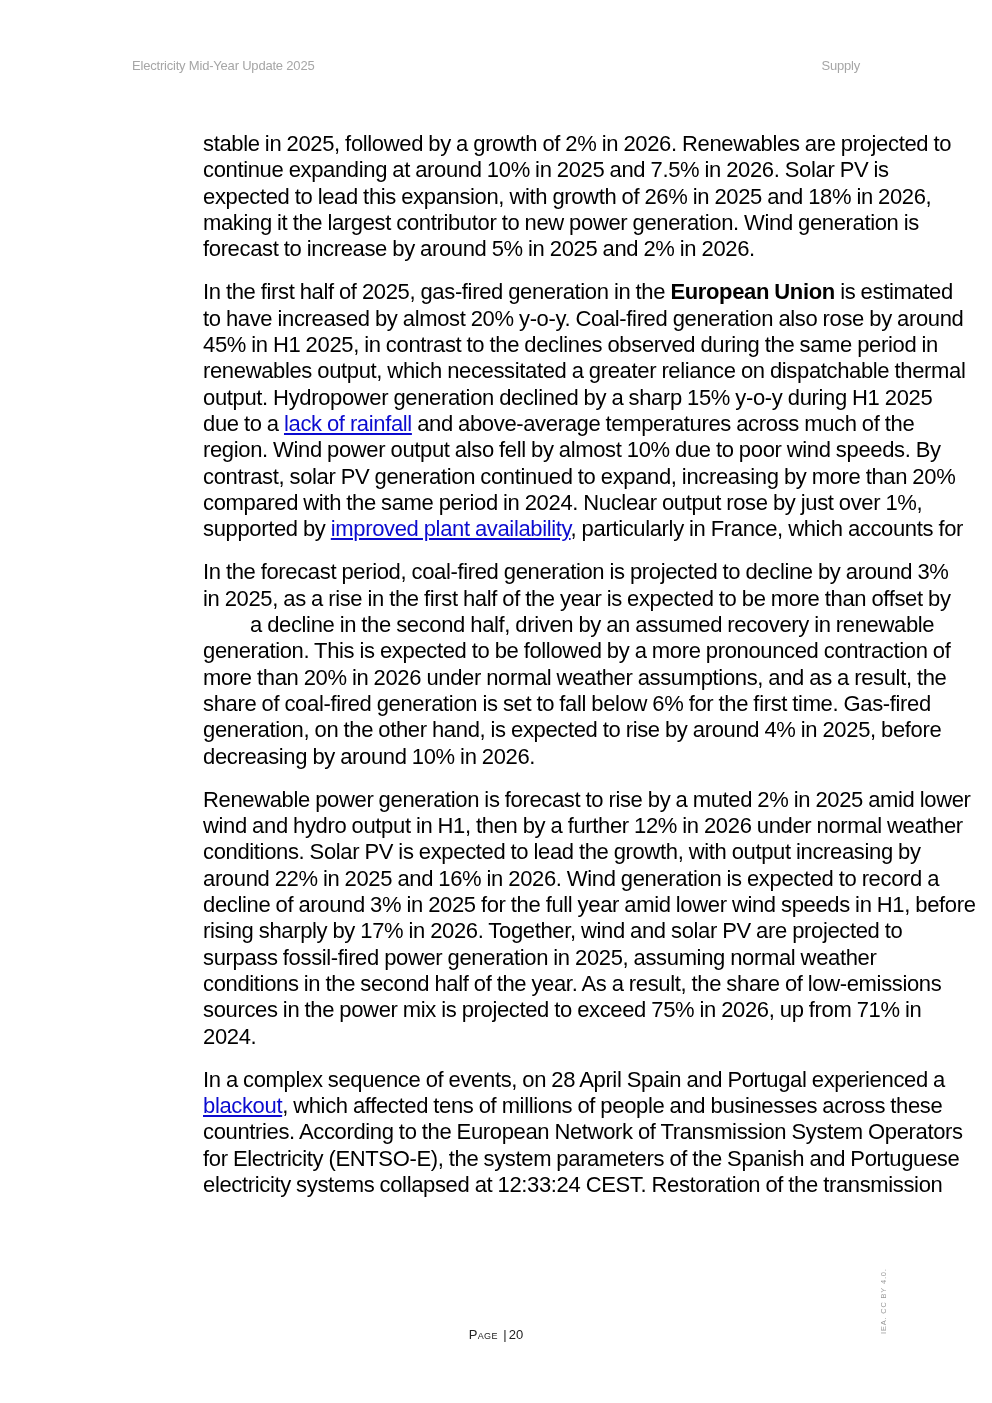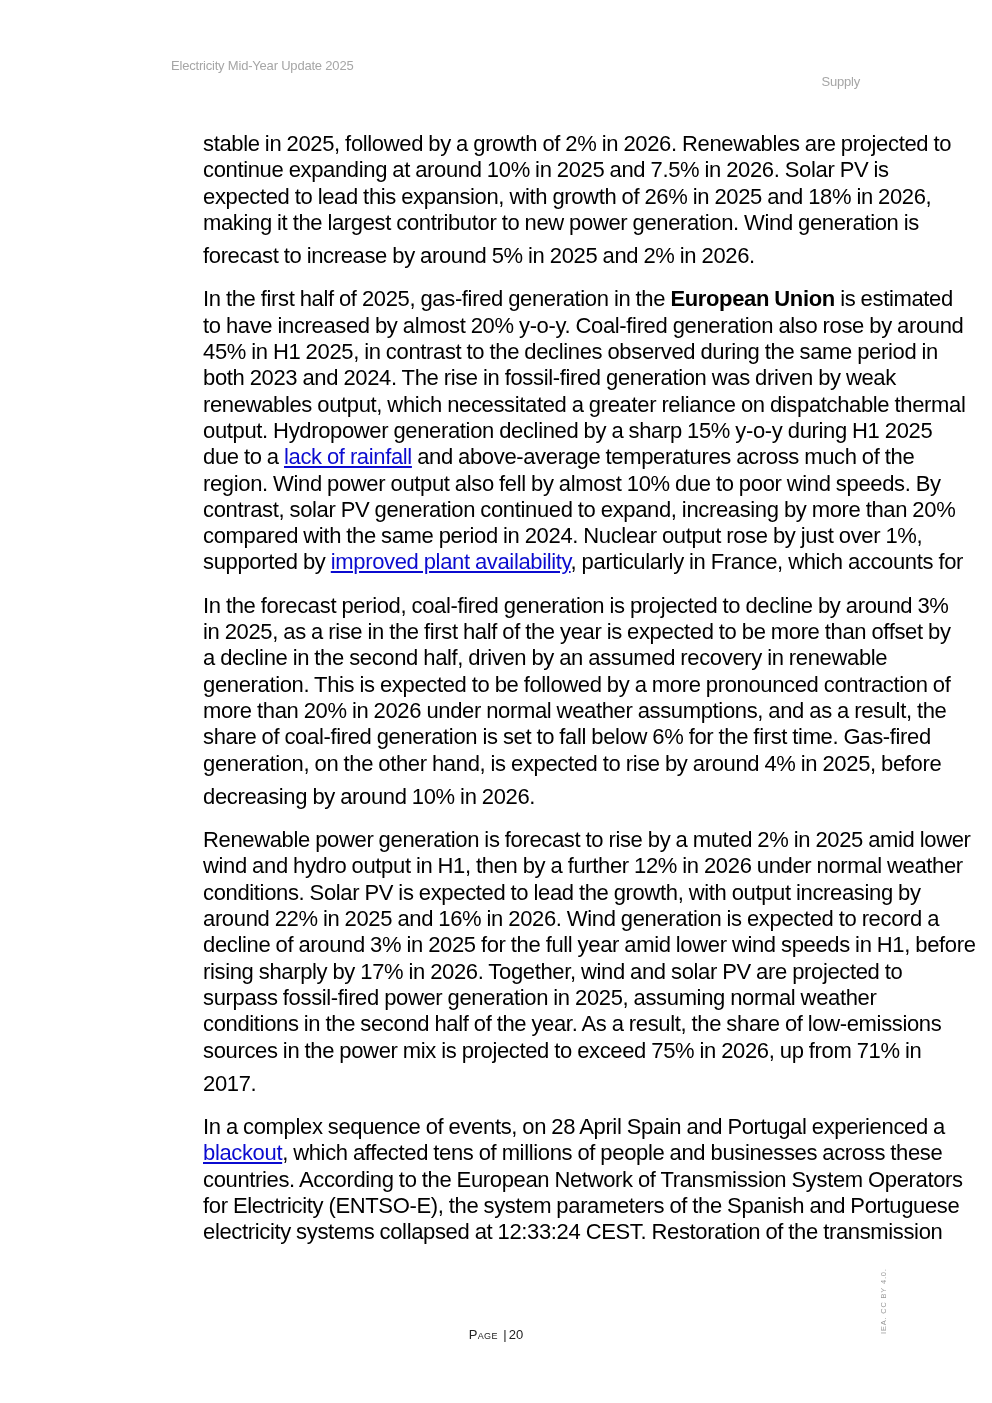--- a/index.html
+++ b/index.html
@@ -18,22 +18,22 @@
     .running-header {
       position: absolute;
       top: 58px;
       left: 132px;
       width: 728px;
       height: 18px;
       font-size: 13px;
       color: #a6a6a6;
       letter-spacing: -0.2px;
     }
-    .running-header .left { position: absolute; left: 0; top: 0; margin-left: 39px; }
-    .running-header .right { position: absolute; right: 0; top: 16px; }
+    .running-header .left { position: absolute; left: 0; top: 0; }
+    .running-header .right { position: absolute; right: 0; top: 0; }
 
     .body-text {
       position: absolute;
       top: 131px;
       left: 203px;
       width: 657px;
     }
     .para {
       margin: 0 0 17px 0;
     }
@@ -44,21 +44,20 @@
       font-size: 22px;
       text-align: justify;
       text-align-last: justify;
       white-space: nowrap;
       overflow: visible;
       letter-spacing: -0.35px;
       word-spacing: -0.5px;
     }
     .line.last {
       text-align-last: left;
-      margin-top: 7px;
     }
     .bold { font-weight: bold; }
     a.link {
       color: #0b0bd0;
       text-decoration: underline;
       text-decoration-thickness: 1.5px;
       text-underline-offset: 2px;
     }
 
     .footer {
@@ -105,52 +104,51 @@
     <span class="line" style="display: block;">continue expanding at around 10% in 2025 and 7.5% in 2026. Solar PV is</span>
     <span class="line" style="display: block;">expected to lead this expansion, with growth of 26% in 2025 and 18% in 2026,</span>
     <span class="line" style="display: block;">making it the largest contributor to new power generation. Wind generation is</span>
     <span class="line last" style="display: block;">forecast to increase by around 5% in 2025 and 2% in 2026.</span>
   </p>
 
   <p class="para">
     <span class="line" style="display: block;"><span>In the first half of 2025, gas-fired generation in the </span><span class="bold">European Union</span><span> is estimated</span></span>
     <span class="line" style="display: block;">to have increased by almost 20% y-o-y. Coal-fired generation also rose by around</span>
     <span class="line" style="display: block;">45% in H1 2025, in contrast to the declines observed during the same period in</span>
-    <span class="line" style="display: block;">both 2023 and 2024. The rise in fossil-fired generation was driven by weak</span>
     <span class="line" style="display: block;">renewables output, which necessitated a greater reliance on dispatchable thermal</span>
     <span class="line" style="display: block;">output. Hydropower generation declined by a sharp 15% y-o-y during H1 2025</span>
     <span class="line" style="display: block;"><span>due to a </span><a class="link" href="#">lack of rainfall</a><span> and above-average temperatures across much of the</span></span>
     <span class="line" style="display: block;">region. Wind power output also fell by almost 10% due to poor wind speeds. By</span>
     <span class="line" style="display: block;">contrast, solar PV generation continued to expand, increasing by more than 20%</span>
     <span class="line" style="display: block;">compared with the same period in 2024. Nuclear output rose by just over 1%,</span>
     <span class="line" style="display: block;"><span>supported by </span><a class="link" href="#">improved plant availability</a><span>, particularly in France, which accounts for</span></span>
   </p>
 
   <p class="para">
     <span class="line" style="display: block;">In the forecast period, coal-fired generation is projected to decline by around 3%</span>
     <span class="line" style="display: block;">in 2025, as a rise in the first half of the year is expected to be more than offset by</span>
-    <span class="line" style="display: block;">a decline in the second half, driven by an assumed recovery in renewable</span>
+    <span class="line" style="display: block; margin-left: 47px;">a decline in the second half, driven by an assumed recovery in renewable</span>
     <span class="line" style="display: block;">generation. This is expected to be followed by a more pronounced contraction of</span>
     <span class="line" style="display: block;">more than 20% in 2026 under normal weather assumptions, and as a result, the</span>
     <span class="line" style="display: block;">share of coal-fired generation is set to fall below 6% for the first time. Gas-fired</span>
     <span class="line" style="display: block;">generation, on the other hand, is expected to rise by around 4% in 2025, before</span>
     <span class="line last" style="display: block;">decreasing by around 10% in 2026.</span>
   </p>
 
   <p class="para">
     <span class="line" style="display: block;">Renewable power generation is forecast to rise by a muted 2% in 2025 amid lower</span>
     <span class="line" style="display: block;">wind and hydro output in H1, then by a further 12% in 2026 under normal weather</span>
     <span class="line" style="display: block;">conditions. Solar PV is expected to lead the growth, with output increasing by</span>
     <span class="line" style="display: block;">around 22% in 2025 and 16% in 2026. Wind generation is expected to record a</span>
     <span class="line" style="display: block;">decline of around 3% in 2025 for the full year amid lower wind speeds in H1, before</span>
     <span class="line" style="display: block;">rising sharply by 17% in 2026. Together, wind and solar PV are projected to</span>
     <span class="line" style="display: block;">surpass fossil-fired power generation in 2025, assuming normal weather</span>
     <span class="line" style="display: block;">conditions in the second half of the year. As a result, the share of low-emissions</span>
     <span class="line" style="display: block;">sources in the power mix is projected to exceed 75% in 2026, up from 71% in</span>
-    <span class="line last" style="display: block;">2017.</span>
+    <span class="line last" style="display: block;">2024.</span>
   </p>
 
   <p class="para">
     <span class="line" style="display: block;">In a complex sequence of events, on 28 April Spain and Portugal experienced a</span>
     <span class="line" style="display: block;"><a class="link" href="#">blackout</a><span>, which affected tens of millions of people and businesses across these</span></span>
     <span class="line" style="display: block;">countries. According to the European Network of Transmission System Operators</span>
     <span class="line" style="display: block;">for Electricity (ENTSO-E), the system parameters of the Spanish and Portuguese</span>
     <span class="line" style="display: block;">electricity systems collapsed at 12:33:24 CEST. Restoration of the transmission</span>
   </p>
 </div>

